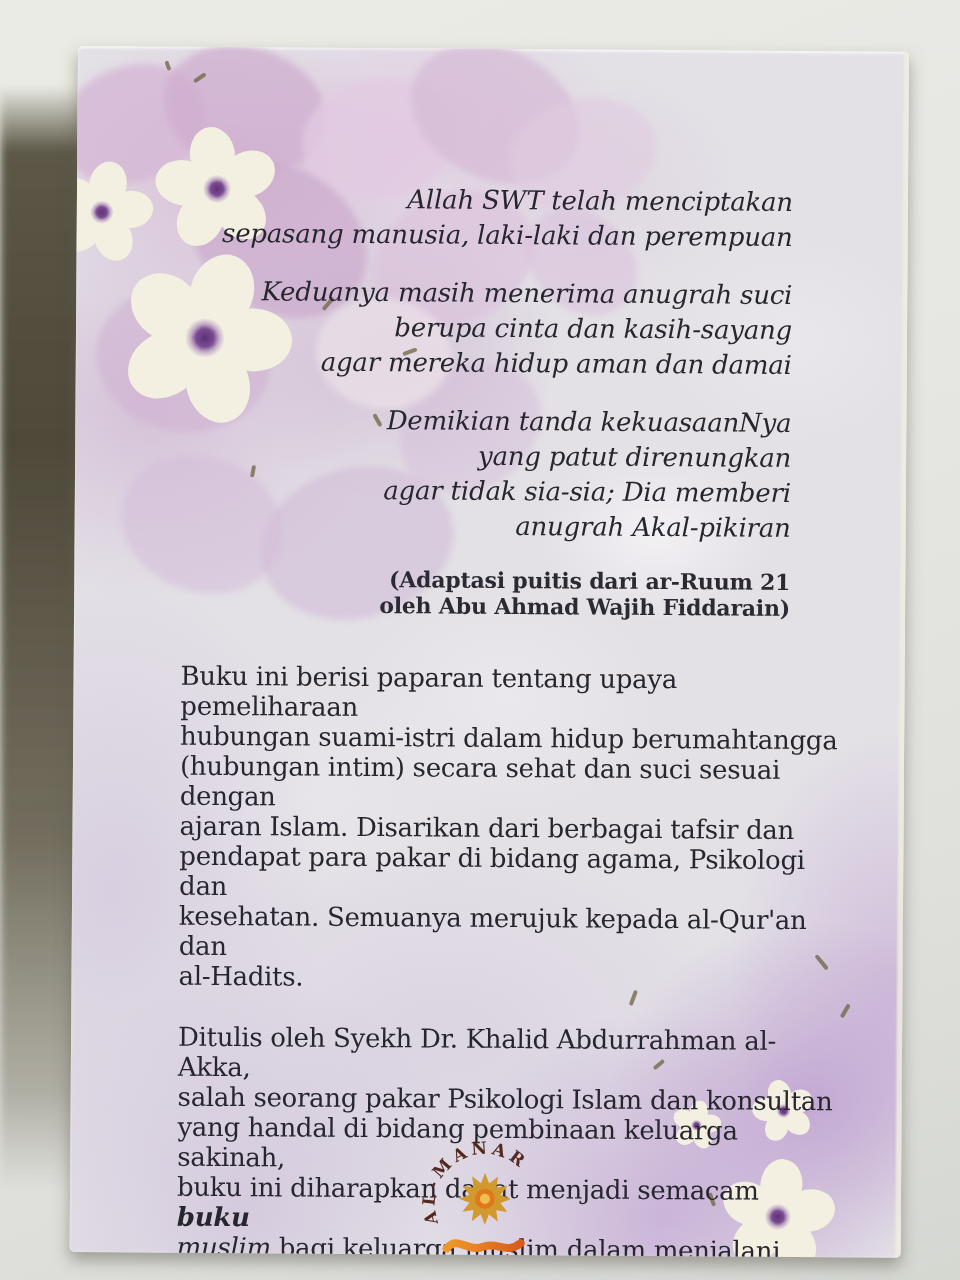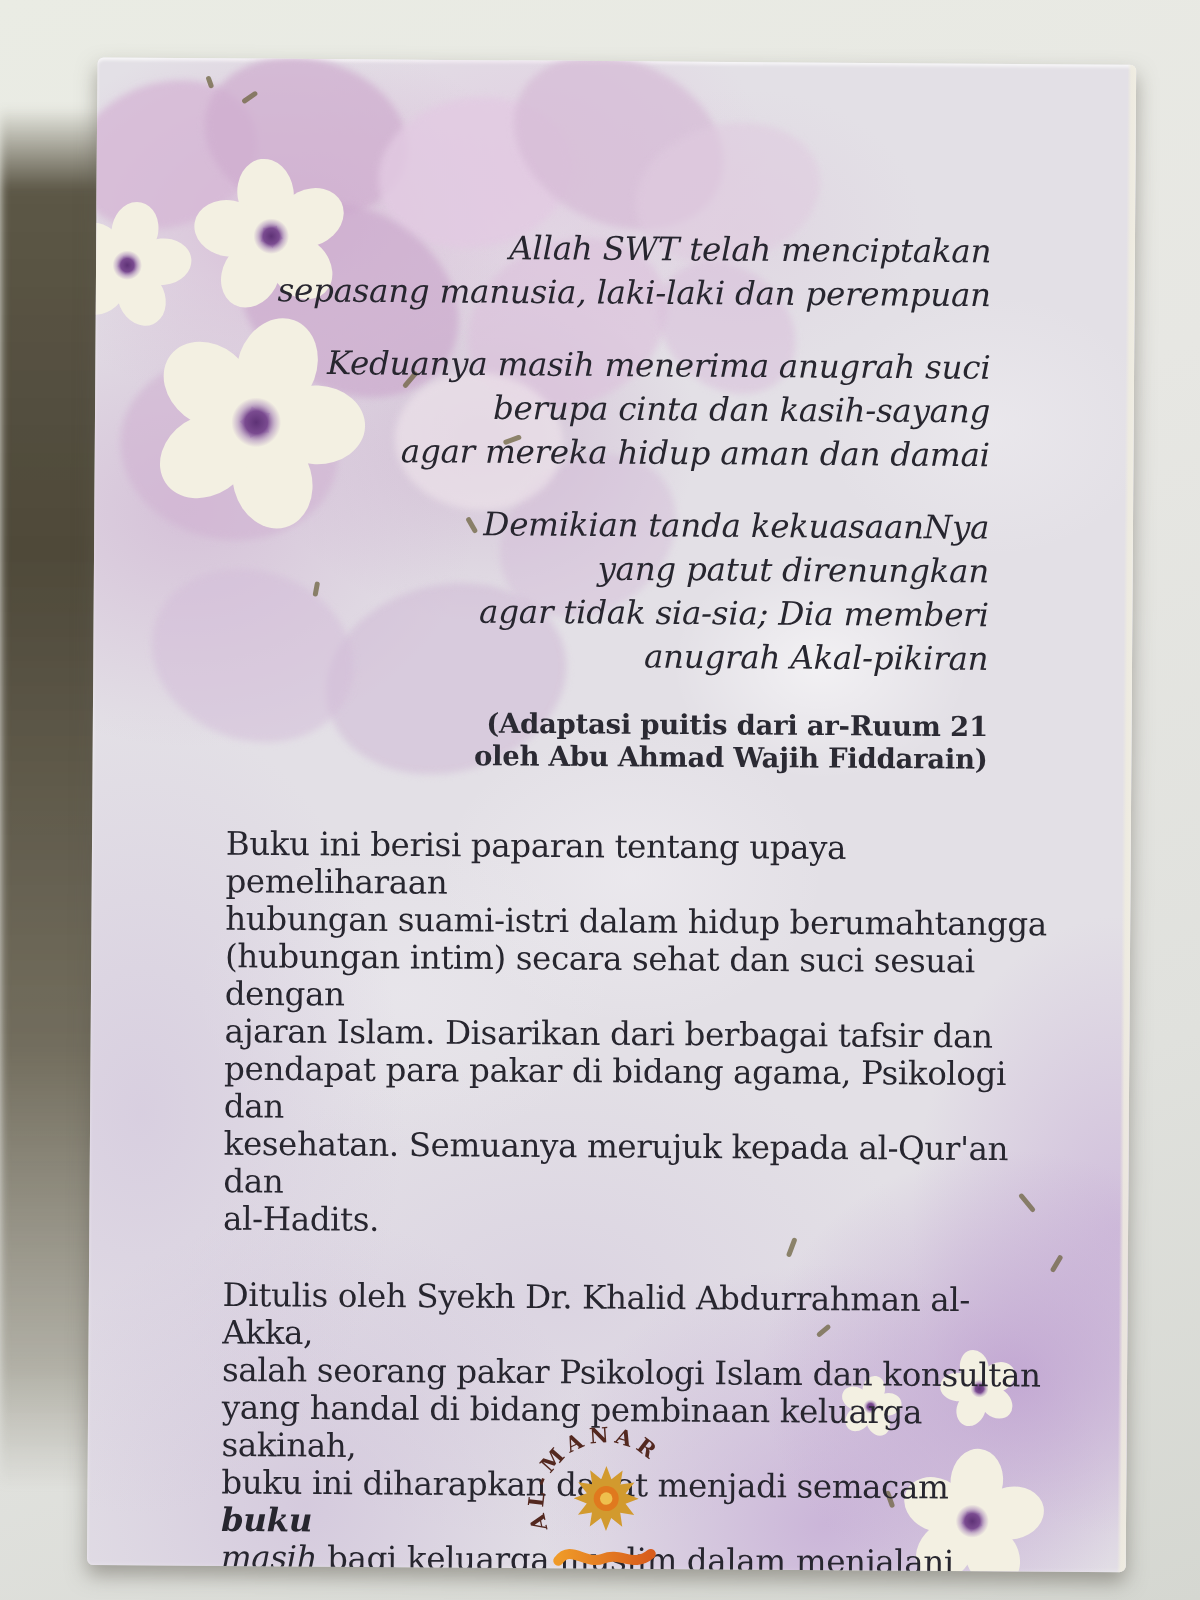--- a/index.html
+++ b/index.html
@@ -152,21 +152,21 @@
         <div>ajaran Islam. Disarikan dari berbagai tafsir dan</div>
         <div>pendapat para pakar di bidang agama, Psikologi dan</div>
         <div>kesehatan. Semuanya merujuk kepada al-Qur'an dan</div>
         <div>al-Hadits.</div>
       </div>
     <div class="para para2">
         <div>Ditulis oleh Syekh Dr. Khalid Abdurrahman al- Akka,</div>
         <div>salah seorang pakar Psikologi Islam dan konsultan</div>
         <div>yang handal di bidang pembinaan keluarga sakinah,</div>
         <div><span>buku ini diharapkan dapat menjadi semacam </span><span style="font-style: italic; font-weight: bold;">buku</span></div>
-        <div><span style="font-style: italic;">masih</span><span> bagi keluarga muslim dalam menjalani biduk</span></div>
+        <div><span style="font-style: italic;">muslim</span><span> bagi keluarga muslim dalam menjalani biduk</span></div>
       </div>
   </div>
 
   <div class="logo">
     <svg width="164" height="160" viewBox="0 0 164 160">
       <defs>
         <path id="arcpath" d="M 37.5 110 A 50 50 0 1 1 126.5 110" fill="none"></path>
         <linearGradient id="wgrad" x1="0" y1="0" x2="1" y2="0">
           <stop offset="0%" stop-color="#ef9a28"></stop>
           <stop offset="100%" stop-color="#d85c1c"></stop>

